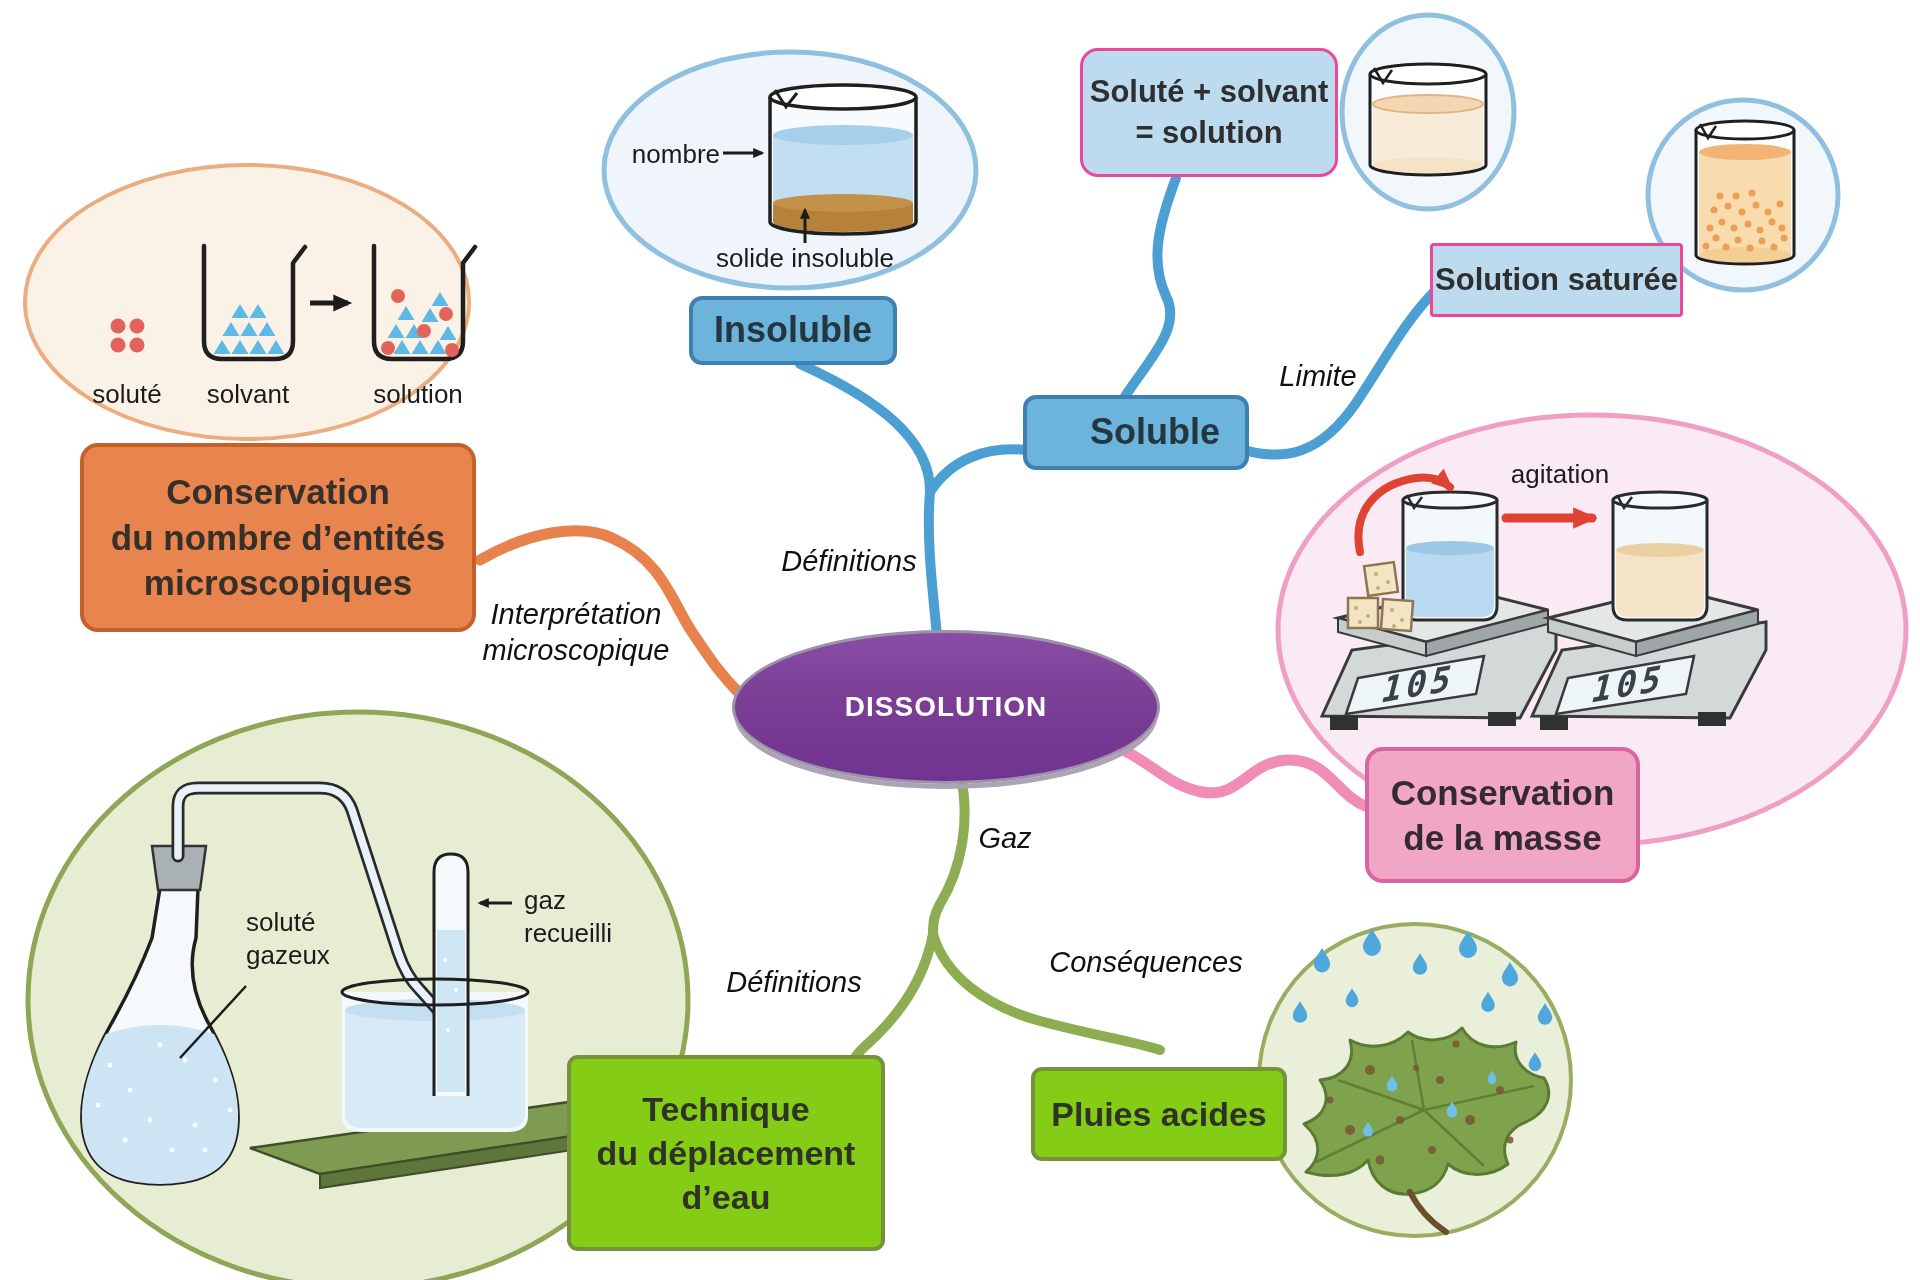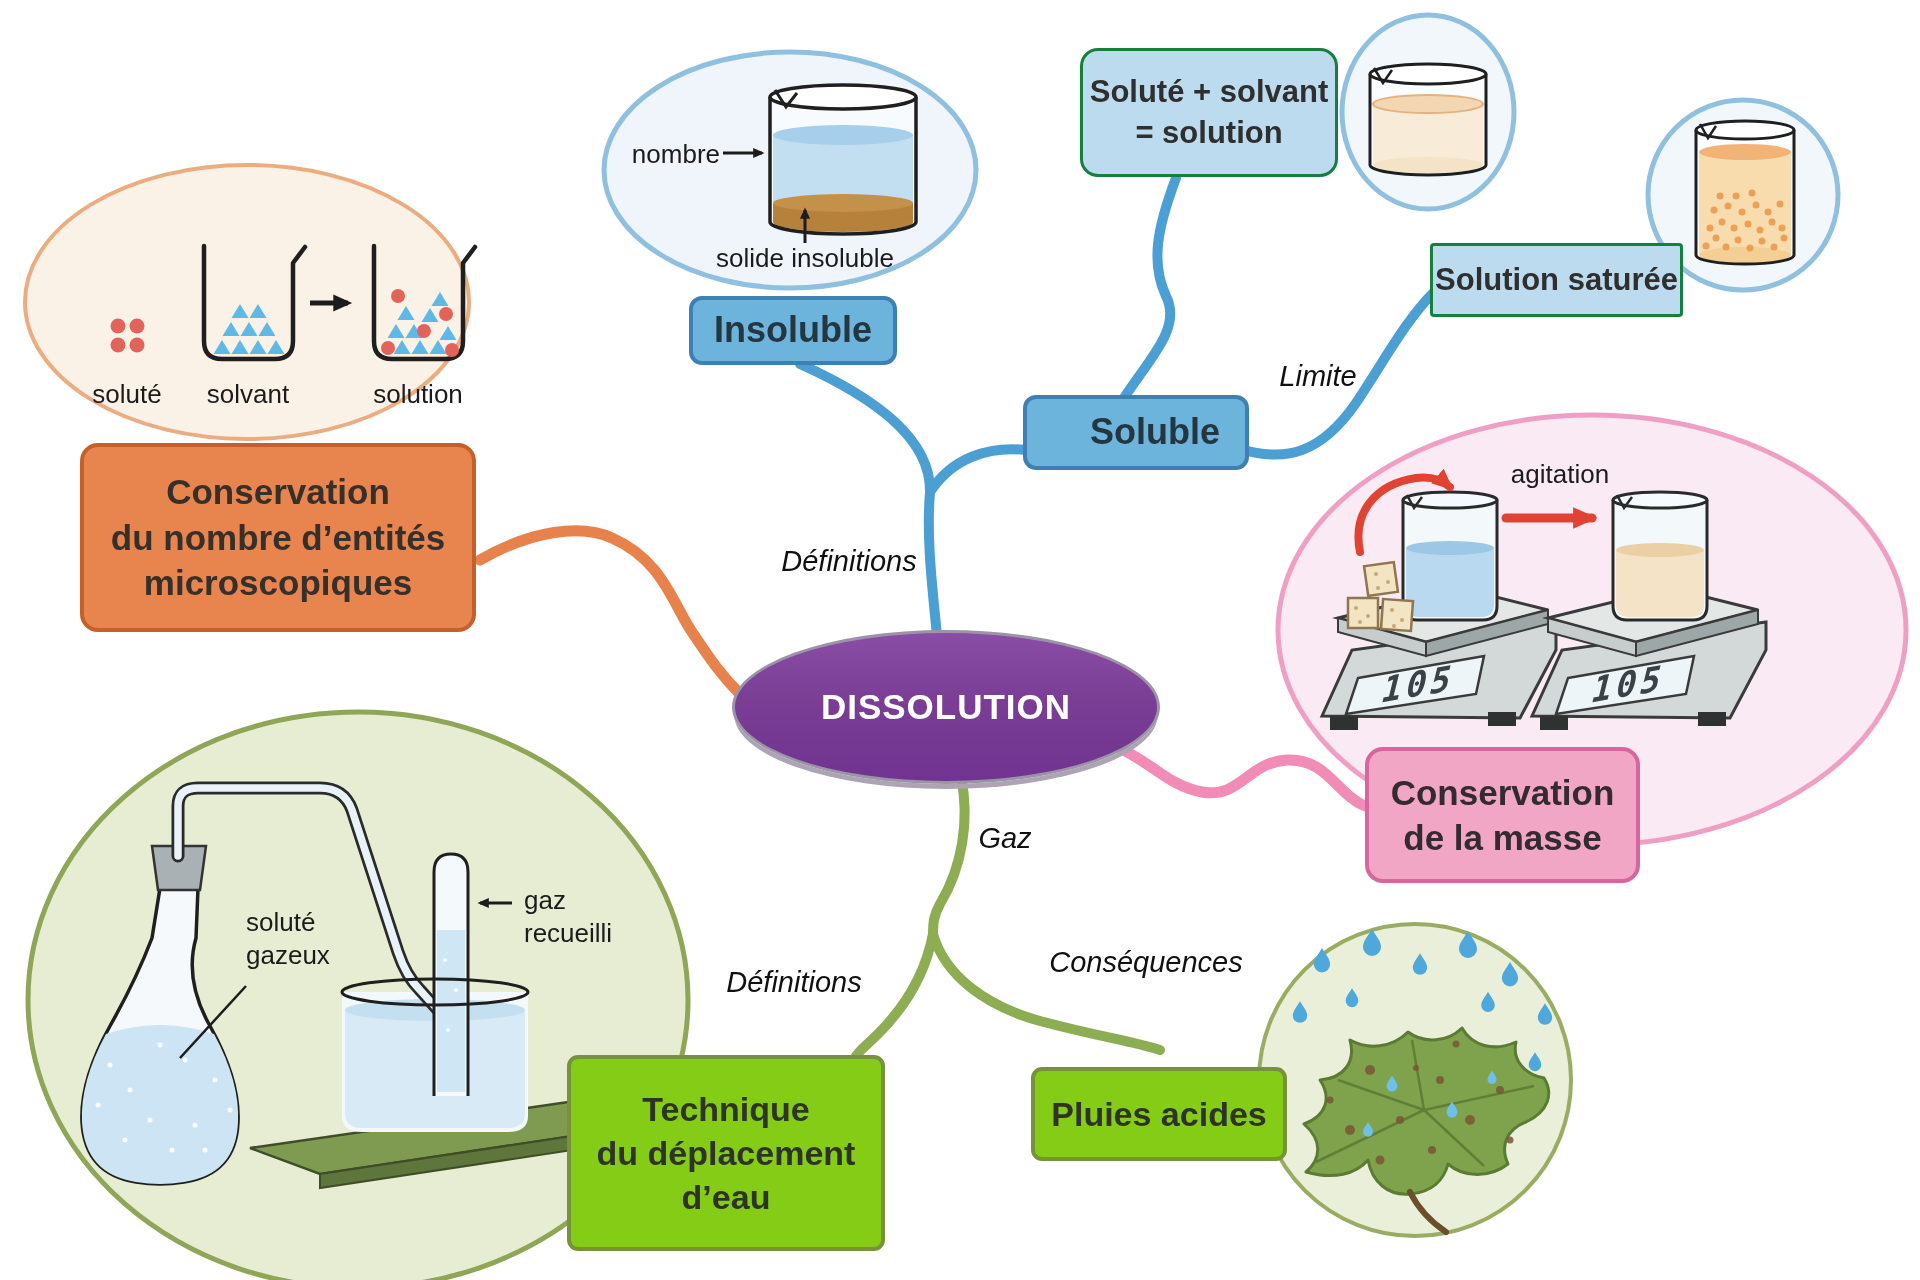--- a/index.html
+++ b/index.html
@@ -4,33 +4,33 @@
 <style>
   html,body{margin:0;padding:0;background:#ffffff;}
   .canvas{position:relative;width:1920px;height:1280px;background:#ffffff;
           font-family:"Liberation Sans",sans-serif;overflow:hidden;}
   .scene{position:absolute;left:0;top:0;}
   .node{position:absolute;display:flex;align-items:center;justify-content:center;
         text-align:center;white-space:pre-line;font-weight:bold;line-height:1.3;
         box-sizing:border-box;color:#2b2b2b;}
   .node--blue{background:#6CB4DC;border:4px solid #3F80B2;border-radius:13px;
               font-size:36px;color:#243640;}
-  .node--lightblue{background:#BCDBEE;border:3px solid #15803d;border-radius:18px;
+  .node--lightblue{background:#BCDBEE;border:3px solid #ec4899;border-radius:18px;
               font-size:31px;font-weight:600;color:#2f2f2f;}
   .node--orange{background:#E8854E;border:4px solid #C6602B;border-radius:18px;
               font-size:35px;color:#372f29;}
   .node--pink{background:#F1A6C6;border:4px solid #D9659F;border-radius:18px;
               font-size:35px;color:#342b31;}
   .node--green{background:#84cc16;border:4px solid #76923B;border-radius:11px;
               font-size:34px;color:#2e3325;}
   .center-ellipse{position:absolute;left:732px;top:630px;width:422px;height:148px;
         border-radius:50%;background:linear-gradient(180deg,#8a4da6 0%,#7B3E95 45%,#703390 100%);
         border:3px solid #9D93A8;box-shadow:0 7px 0 -2px #ACA3B4;
         display:flex;align-items:center;justify-content:center;
-        color:#ffffff;font-weight:bold;font-size:35px;letter-spacing:1px;}
+        color:#ffffff;font-weight:bold;font-size:28px;letter-spacing:1px;}
   .lbl{position:absolute;font-size:26px;color:#1b1b1b;white-space:pre-line;line-height:1.25;}
   .lbl--i{font-style:italic;font-size:29px;color:#101010;font-weight:500;}
   .tc{text-align:center;} .tr{text-align:right;} .tl{text-align:left;}
 </style>
 </head>
 <body>
 
 <div class="canvas">
 
 <svg class="scene" width="1920" height="1280" viewBox="0 0 1920 1280">
@@ -332,20 +332,22 @@
 du nombre d’entités
 microscopiques</div>
 <div class="node node--pink" style="left:1365px;top:747px;width:275px;height:136px;">Conservation
 de la masse</div>
 <div class="node node--green" style="left:567px;top:1055px;width:318px;height:196px;">Technique
 du déplacement
 d’eau</div>
 <div class="node node--green" style="left:1031px;top:1047px;width:256px;height:94px;margin-top:20px;">Pluies acides</div>
 
 <div class="lbl lbl--i tc" style="left:764px;top:543px;width:170px;">Définitions</div>
+<div class="lbl lbl--i tc" style="left:466px;top:596px;width:220px;">Interprétation
+microscopique</div>
 <div class="lbl lbl--i tc" style="left:1266px;top:358px;width:104px;">Limite</div>
 <div class="lbl lbl--i tc" style="left:970px;top:820px;width:70px;">Gaz</div>
 <div class="lbl lbl--i tc" style="left:704px;top:964px;width:180px;">Définitions</div>
 <div class="lbl lbl--i tc" style="left:1046px;top:944px;width:200px;">Conséquences</div>
 
 <div class="lbl tr" style="left:616px;top:138px;width:104px;">nombre</div>
 <div class="lbl tc" style="left:700px;top:242px;width:210px;">solide insoluble</div>
 <div class="lbl tc" style="left:77px;top:378px;width:100px;">soluté</div>
 <div class="lbl tc" style="left:198px;top:378px;width:100px;">solvant</div>
 <div class="lbl tc" style="left:368px;top:378px;width:100px;">solution</div>

